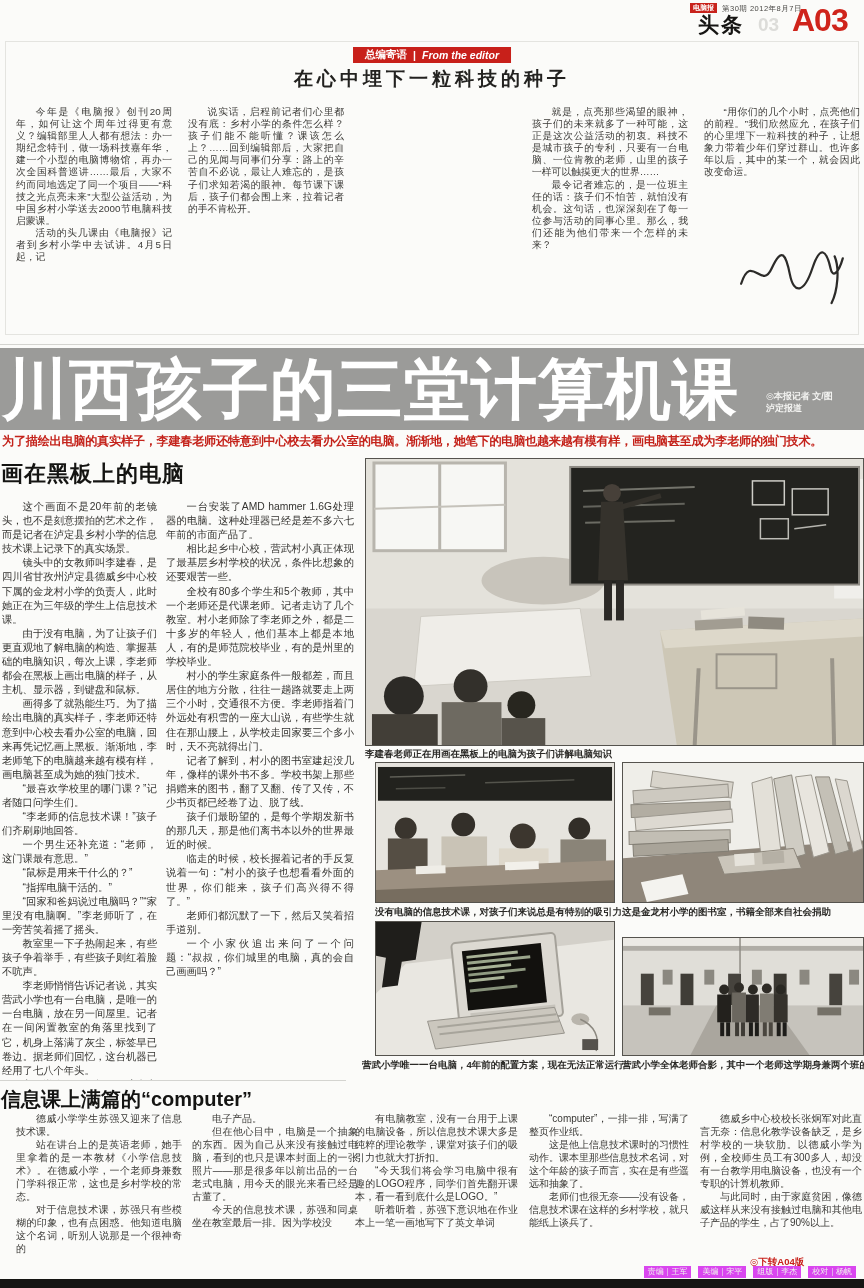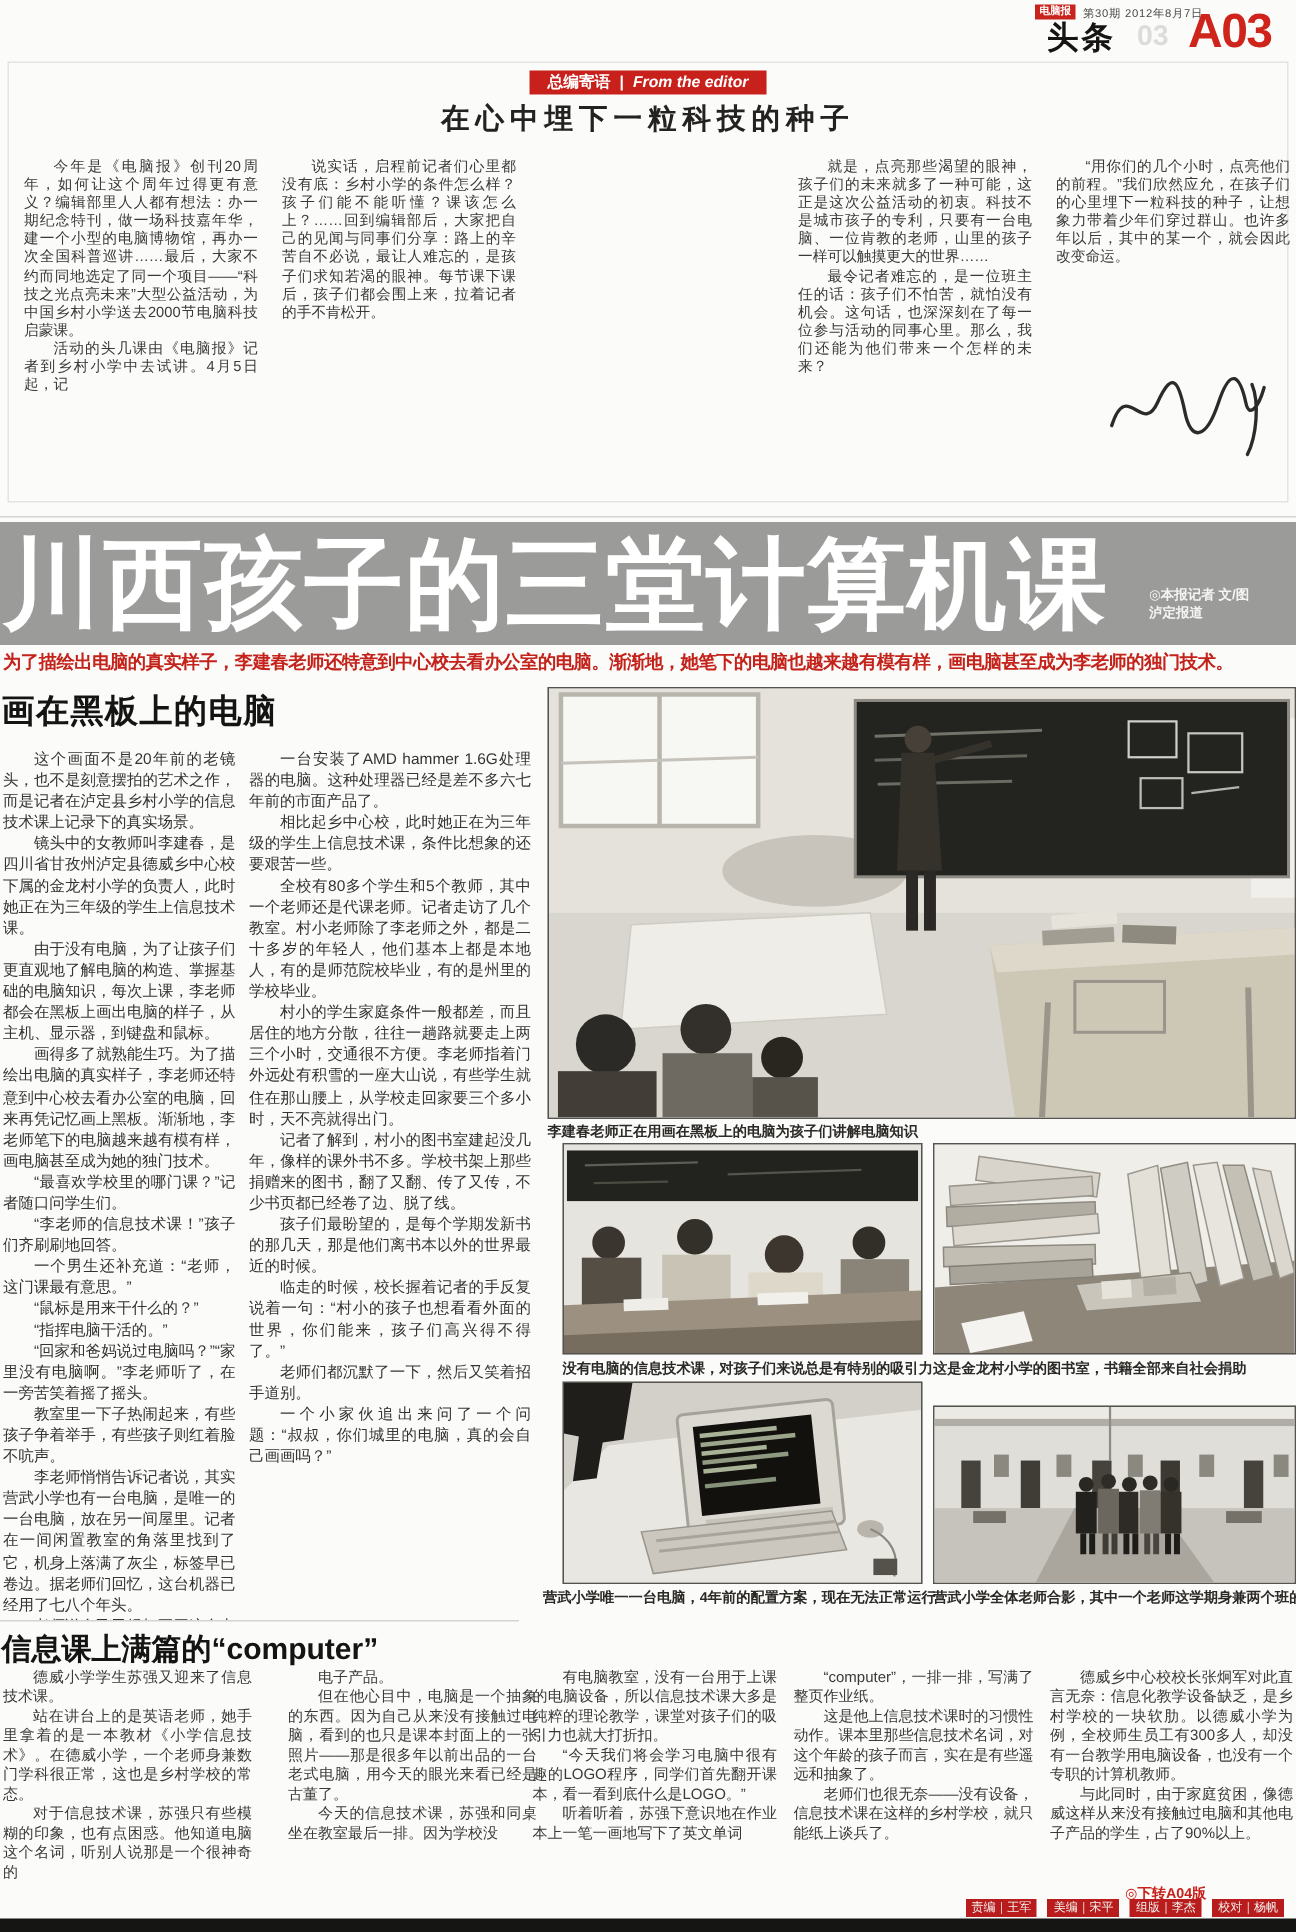--- a/index.html
+++ b/index.html
@@ -39,21 +39,21 @@
   
   .photo{position:absolute;margin:0;border:1px solid #55534e;box-sizing:border-box;background:#ddd;}
   .photo svg{display:block;width:100%;height:100%;}
   .cap{position:absolute;font-size:9.5px;font-weight:bold;color:#2b2a27;white-space:nowrap;}
   
   .sec-title2{left:1px;top:1086px;font-size:20px;font-weight:900;color:#141412;}
   .s2-col{top:1112px;height:158px;font-size:10px;line-height:13px;color:#3a3936;}
   .continued{left:750px;top:1256px;font-size:9.5px;font-weight:bold;color:#c8201a;}
   
   .credits{right:8px;top:1266px;display:flex;gap:7px;}
-  .credit-chip{background:#b91c1c;color:#f1f1ee;font-size:8px;line-height:10px;padding:1px 4px;}
+  .credit-chip{background:#d946ef;color:#f1f1ee;font-size:8px;line-height:10px;padding:1px 4px;}
   .bottom-bar{left:0;top:1279px;width:864px;height:9px;background:#151513;}
 </style>
 </head>
 <body>
 
 <div class="page">
 
   <div class="abs mh-logo">电脑报</div>
   <div class="abs mh-issue">第30期 2012年8月7日</div>
   <div class="abs mh-section">头条</div>
@@ -110,21 +110,21 @@
       <p class="para">一个男生还补充道：“老师，这门课最有意思。”</p>
       <p class="para">“鼠标是用来干什么的？”</p>
       <p class="para">“指挥电脑干活的。”</p>
       <p class="para">“回家和爸妈说过电脑吗？”“家里没有电脑啊。”李老师听了，在一旁苦笑着摇了摇头。</p>
       <p class="para">教室里一下子热闹起来，有些孩子争着举手，有些孩子则红着脸不吭声。</p>
       <p class="para">李老师悄悄告诉记者说，其实营武小学也有一台电脑，是唯一的一台电脑，放在另一间屋里。记者在一间闲置教室的角落里找到了它，机身上落满了灰尘，标签早已卷边。据老师们回忆，这台机器已经用了七八个年头。</p>
       <p class="para">老师说自己已经打不开这台电脑，开机几次都无法启动。据说配件早已停产，县里也没有人能修了。记者掀开防尘布一角，看见的是一台早已过时的老机器——这是</p>
     </div>
   <div class="col s1-col" style="left:166px;width:188px">
       <p class="para">一台安装了AMD hammer 1.6G处理器的电脑。这种处理器已经是差不多六七年前的市面产品了。</p>
-      <p class="para">相比起乡中心校，此时她正在为三年级的学生上信息技术课，条件比想象的还要艰苦一些。</p>
+      <p class="para">相比起乡中心校，营武村小真正体现了最基层乡村学校的状况，条件比想象的还要艰苦一些。</p>
       <p class="para">全校有80多个学生和5个教师，其中一个老师还是代课老师。记者走访了几个教室。村小老师除了李老师之外，都是二十多岁的年轻人，他们基本上都是本地人，有的是师范院校毕业，有的是州里的学校毕业。</p>
       <p class="para">村小的学生家庭条件一般都差，而且居住的地方分散，往往一趟路就要走上两三个小时，交通很不方便。李老师指着门外远处有积雪的一座大山说，有些学生就住在那山腰上，从学校走回家要三个多小时，天不亮就得出门。</p>
       <p class="para">记者了解到，村小的图书室建起没几年，像样的课外书不多。学校书架上那些捐赠来的图书，翻了又翻、传了又传，不少书页都已经卷了边、脱了线。</p>
       <p class="para">孩子们最盼望的，是每个学期发新书的那几天，那是他们离书本以外的世界最近的时候。</p>
       <p class="para">临走的时候，校长握着记者的手反复说着一句：“村小的孩子也想看看外面的世界，你们能来，孩子们高兴得不得了。”</p>
       <p class="para">老师们都沉默了一下，然后又笑着招手道别。</p>
       <p class="para">一个小家伙追出来问了一个问题：“叔叔，你们城里的电脑，真的会自己画画吗？”</p>
     </div>
 
   <figure class="photo" style="left:365px;top:458px;width:499px;height:288px">
@@ -291,21 +291,21 @@
           <rect x="147" y="85" width="4" height="14" fill="#4a463f"></rect>
         <rect x="155" y="85" width="4" height="14" fill="#1d1c19"></rect>
           <rect x="161" y="85" width="4" height="14" fill="#1d1c19"></rect>
       </g>
     </svg>
   </figure>
   <div class="cap" style="left:622px;top:1059px">营武小学全体老师合影，其中一个老师这学期身兼两个班的代课老师</div>
 
   <div class="abs rule" style="left:0;top:1080px;width:346px"></div>
   <div class="abs sec-title2">信息课上满篇的“computer”</div>
-  <div class="col s2-col" style="left:2px;width:166px">
+  <div class="col s2-col" style="left:16px;width:166px">
       <p class="para">德威小学学生苏强又迎来了信息技术课。</p>
       <p class="para">站在讲台上的是英语老师，她手里拿着的是一本教材《小学信息技术》。在德威小学，一个老师身兼数门学科很正常，这也是乡村学校的常态。</p>
       <p class="para">对于信息技术课，苏强只有些模糊的印象，也有点困惑。他知道电脑这个名词，听别人说那是一个很神奇的</p>
     </div>
   <div class="col s2-col" style="left:192px;width:166px">
       <p class="para">电子产品。</p>
       <p class="para">但在他心目中，电脑是一个抽象的东西。因为自己从来没有接触过电脑，看到的也只是课本封面上的一张照片——那是很多年以前出品的一台老式电脑，用今天的眼光来看已经是古董了。</p>
       <p class="para">今天的信息技术课，苏强和同桌坐在教室最后一排。因为学校没</p>
     </div>
   <div class="col s2-col" style="left:355px;width:163px">

